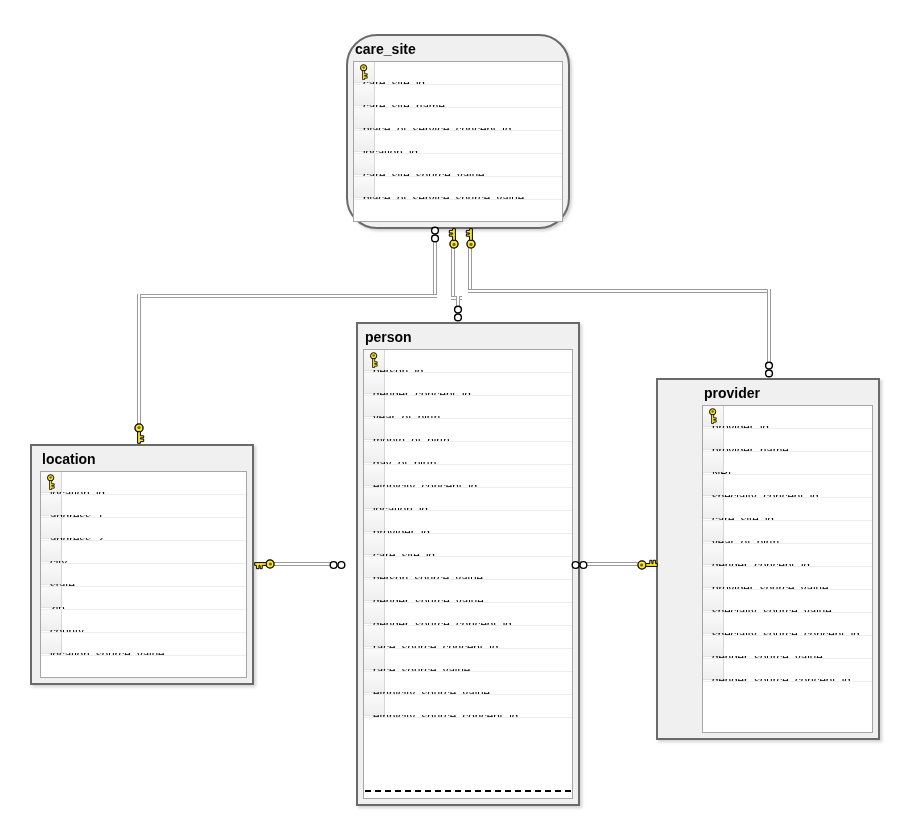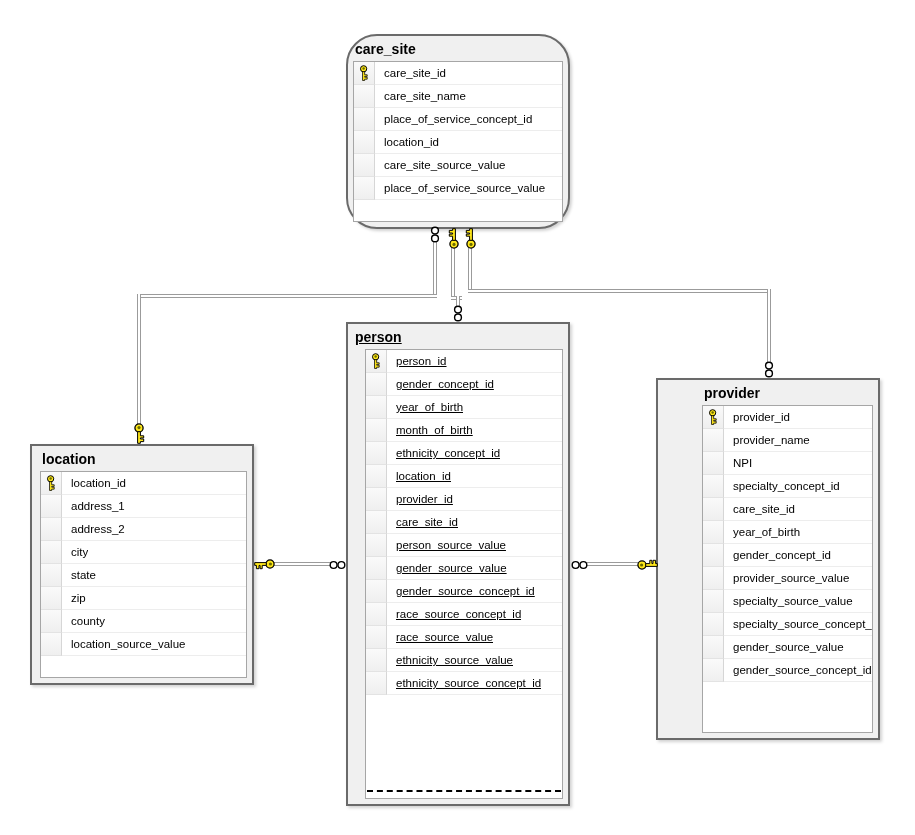--- a/index.html
+++ b/index.html
@@ -20,43 +20,43 @@
     font-size:14px; font-weight:bold; color:#000;
     padding:4px 2px 3px 2px; line-height:18px;
     white-space:nowrap; overflow:hidden;
   }
   .grid {
     position:relative; box-sizing:border-box;
     background:#fff; border:1px solid #A6A6A6; overflow:hidden;
   }
   .row {
     display:flex; align-items:stretch; height:23px;
-    box-sizing:border-box; border-bottom:1px solid #EDEDED;
+    box-sizing:border-box; border-bottom:1px solid #EDEDED;flex-direction:column;
   }
   .sel {
     width:20px; flex:0 0 20px;
     background:linear-gradient(#FAFAFA,#EFEFEF);
     border-right:1px solid #D6D6D6; border-bottom:1px solid #E3E3E3;
     margin-bottom:-1px;
     display:flex; align-items:center; justify-content:center;
   }
   .cell {
     padding-left:9px; font-size:11.5px; color:#000;
     display:flex; align-items:center;
     white-space:nowrap; overflow:hidden;
   }
   .trunc {
     position:absolute; left:1px; right:1px; bottom:6px;
     border-top:2px dashed #000; height:0;
   }
   
   #tbl-care_site { left:346px; top:34px;border-radius:31px; }
   #tbl-care_site .grid { height:161px; }
-  #tbl-person    { left:346px; top:322px;text-decoration:underline; }
-  #tbl-person .grid { height:450px;margin-left:12px; }
+  #tbl-person    { left:356px; top:322px; }
+  #tbl-person .grid { height:450px; }
   #tbl-location  { left:30px;  top:444px;padding-left:8px; }
   #tbl-location .grid { height:207px; }
   #tbl-provider  { left:656px; top:378px;padding-left:44px; }
   #tbl-provider .grid { height:328px; }
   
   .seg-h {
     position:absolute; height:4px; box-sizing:border-box;
     border-top:1px solid #9B9B9B; border-bottom:1px solid #9B9B9B;
     background:#fff; z-index:1;
   }
@@ -229,20 +229,24 @@
       <div class="row">
         <div class="sel"></div>
         <div class="cell">year_of_birth</div>
       </div>
       <div class="row">
         <div class="sel"></div>
         <div class="cell">month_of_birth</div>
       </div>
       <div class="row">
         <div class="sel"></div>
+        <div class="cell">day_of_birth</div>
+      </div>
+      <div class="row">
+        <div class="sel"></div>
         <div class="cell">ethnicity_concept_id</div>
       </div>
       <div class="row">
         <div class="sel"></div>
         <div class="cell">location_id</div>
       </div>
       <div class="row">
         <div class="sel"></div>
         <div class="cell">provider_id</div>
       </div>

